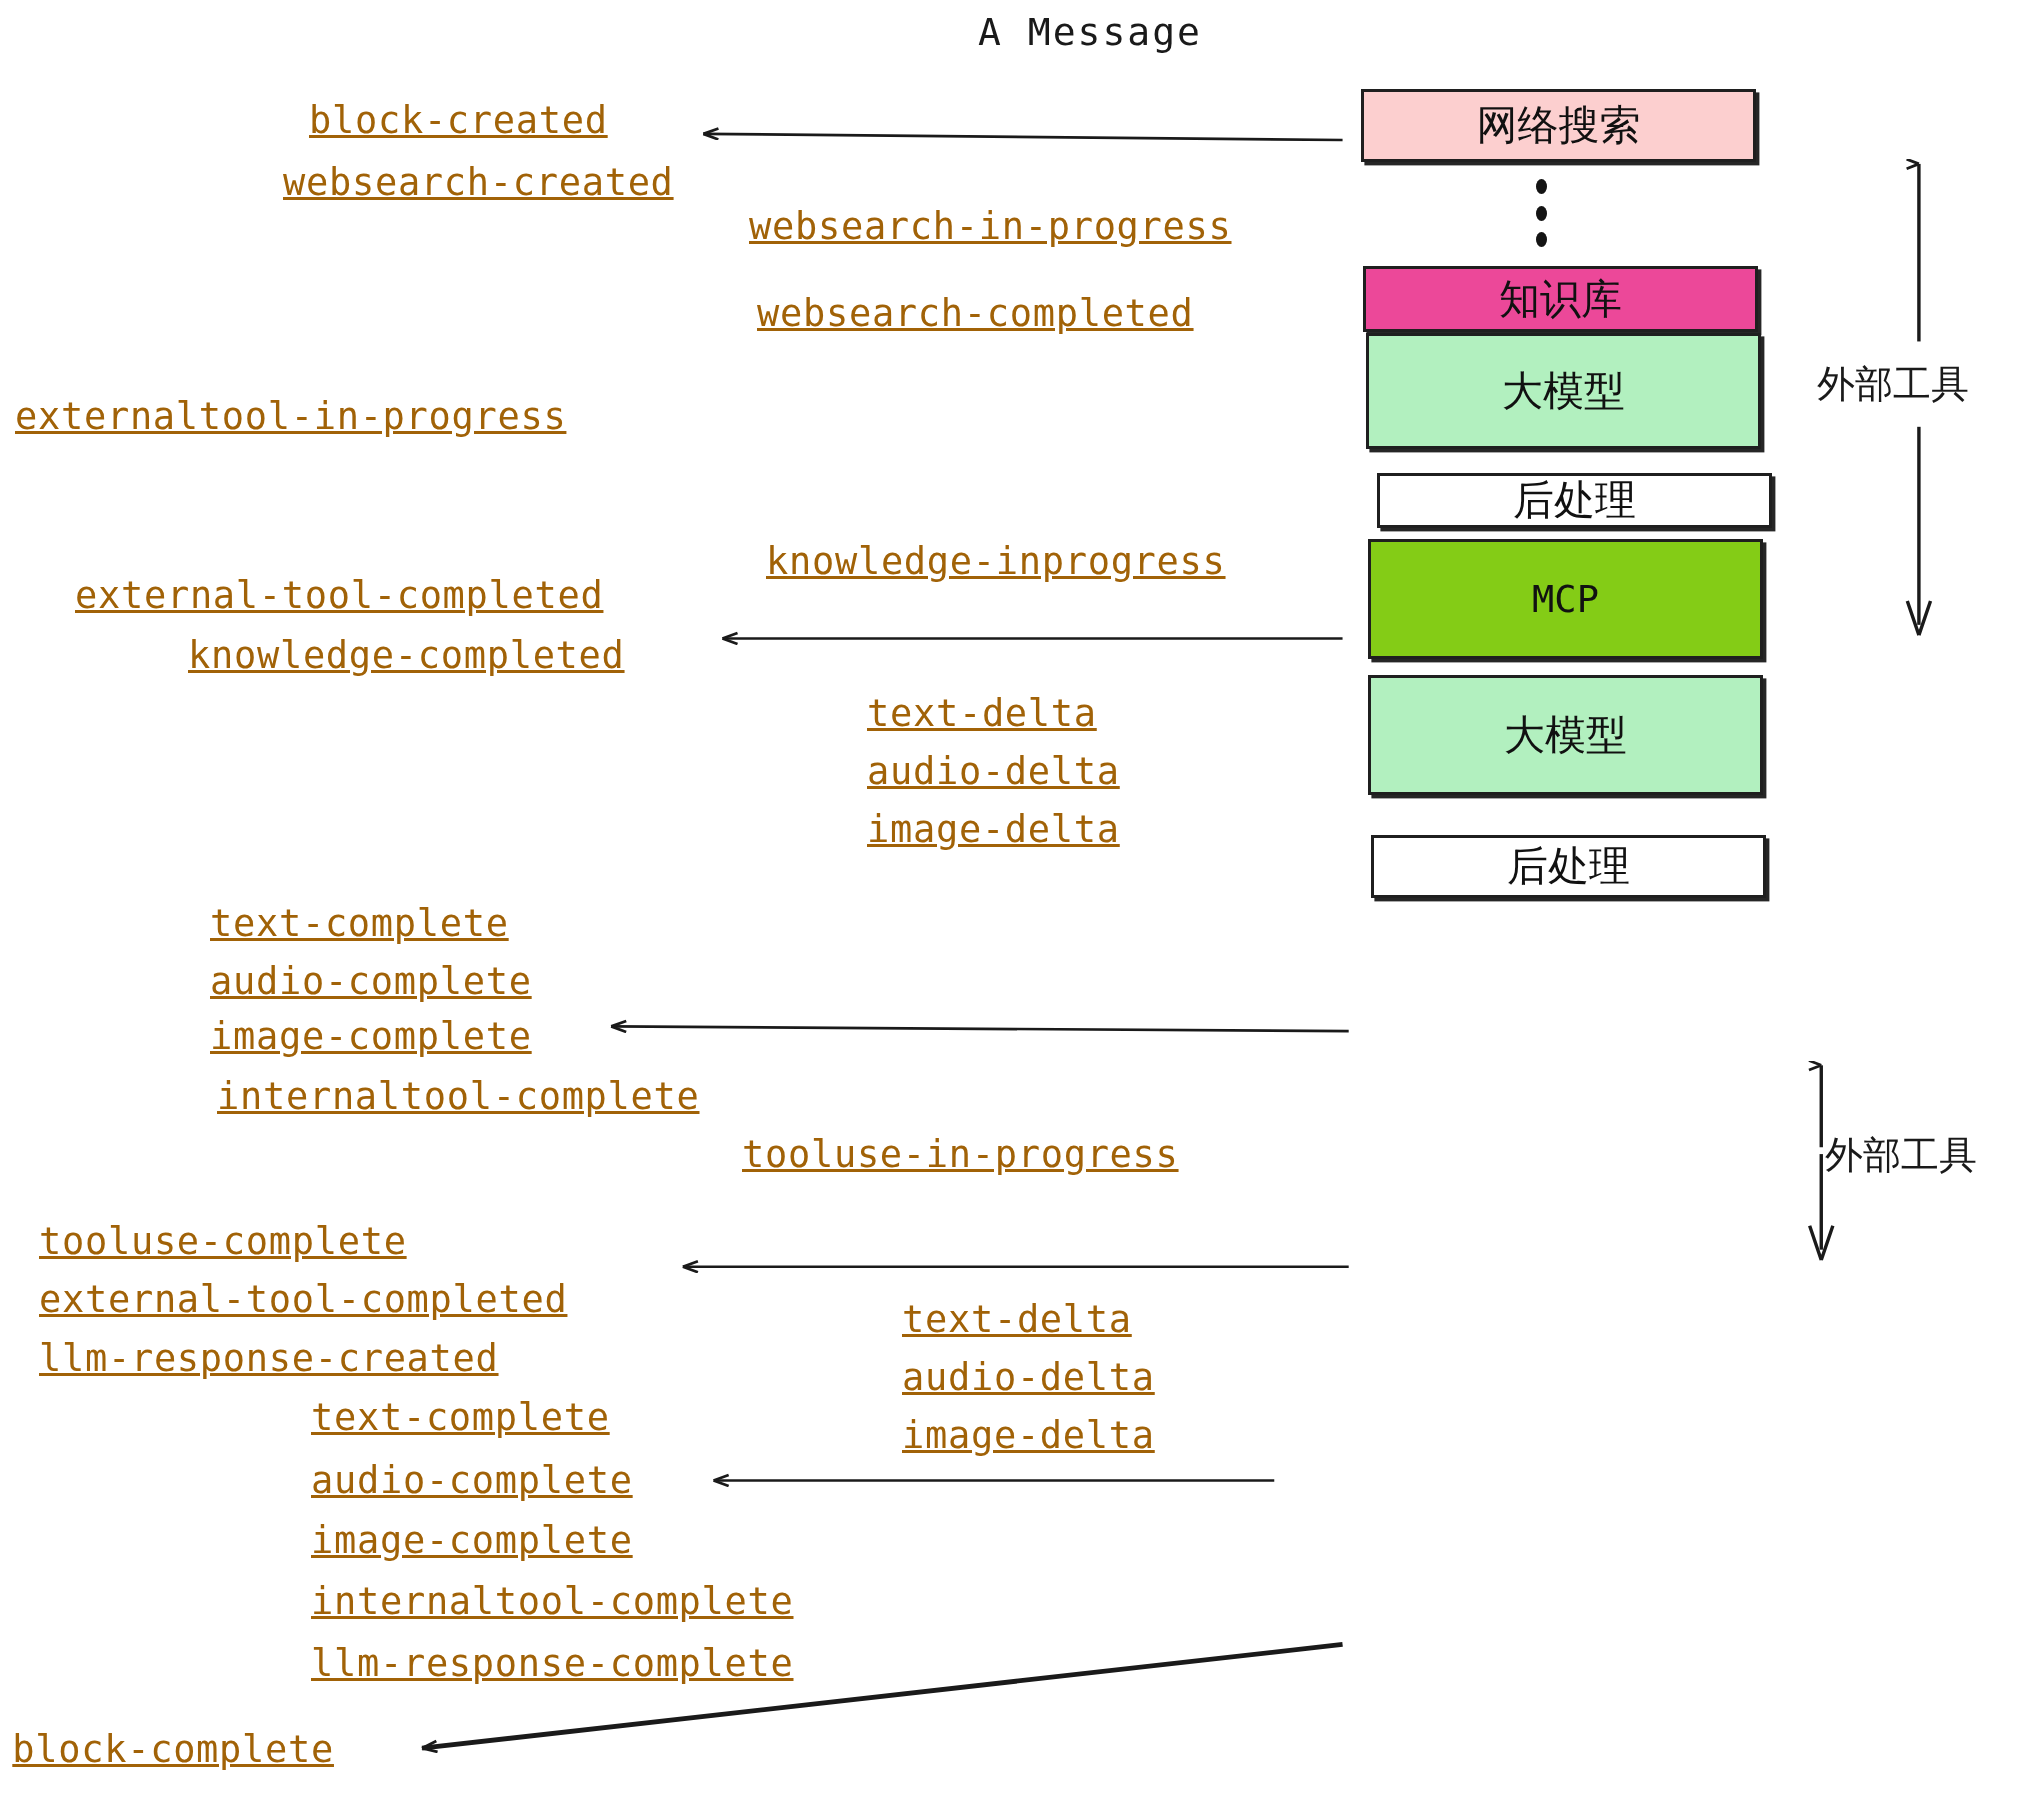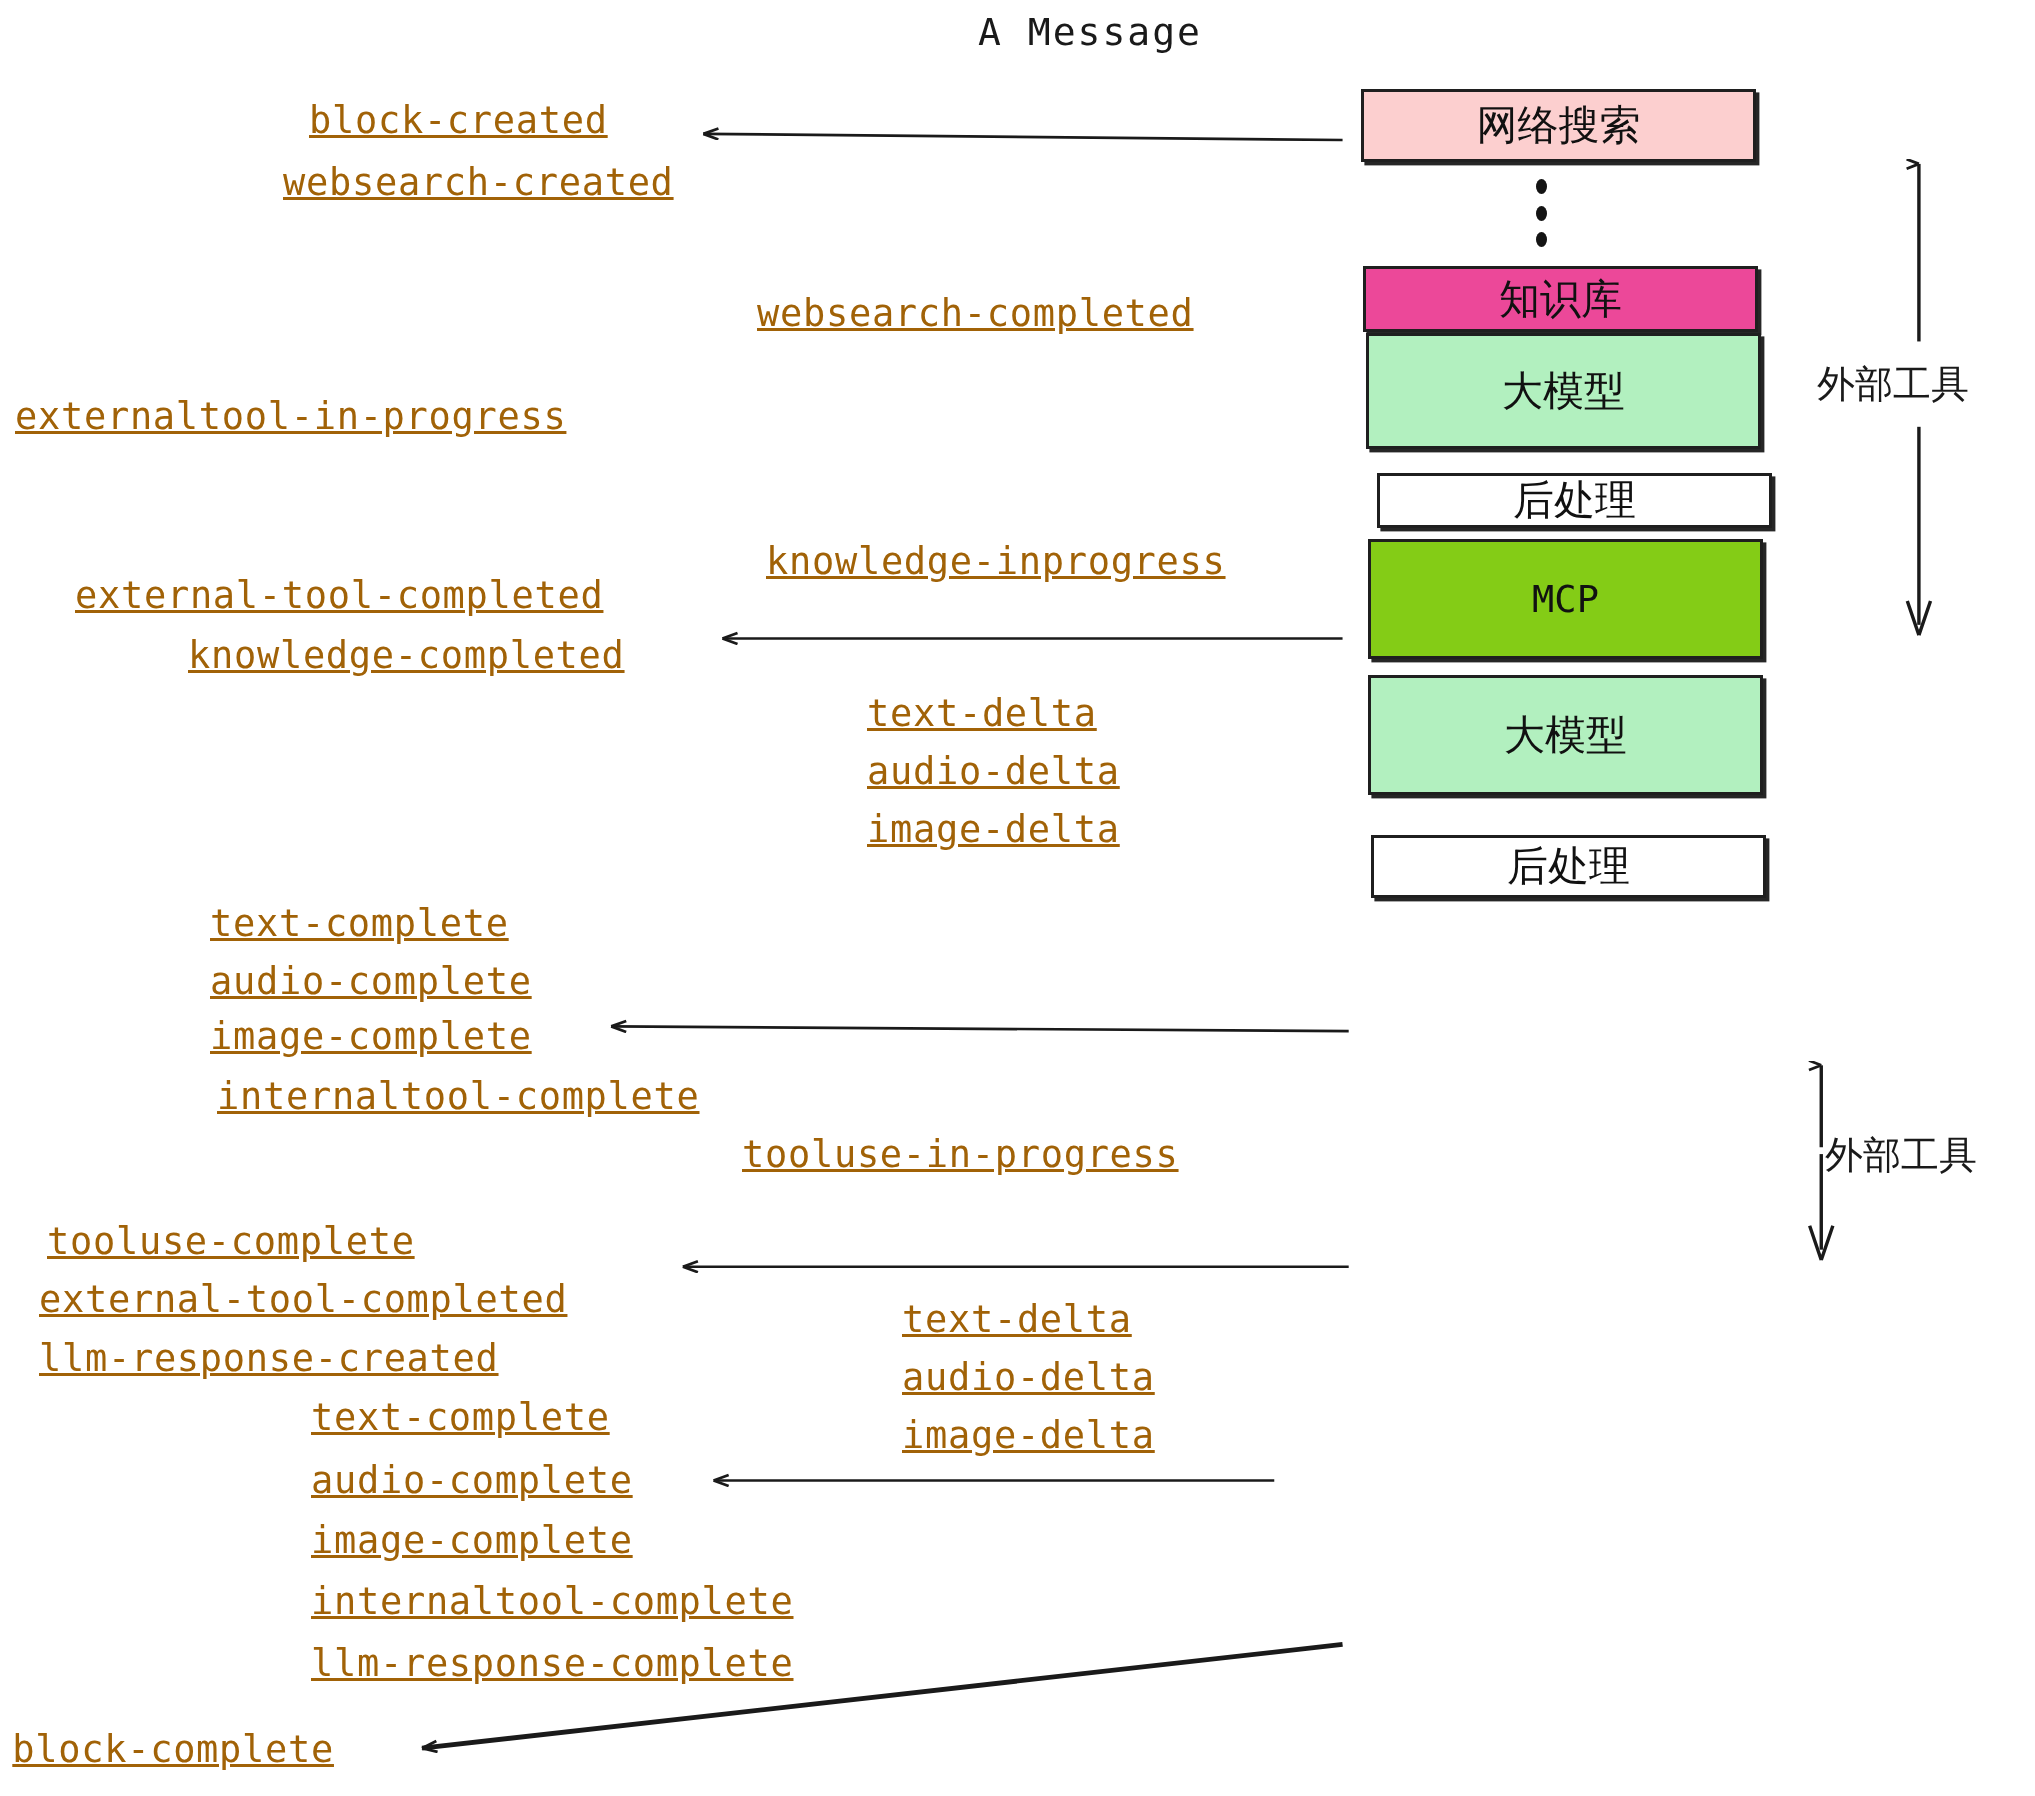--- a/index.html
+++ b/index.html
@@ -92,37 +92,38 @@
 
   <div class="box" style="left:1359px;top:835px;width:395px;height:63px;background:#ffffff;">
     <span>后处理</span>
   </div>
 
   <div class="cn" style="left:1817px;top:359px;">外部工具</div>
   <div class="cn" style="left:1825px;top:1130px;">外部工具</div>
 
   <div class="lbl" style="left:309px;top:102px;">block-created</div>
   <div class="lbl" style="left:283px;top:164px;">websearch-created</div>
+  <div class="lbl" style="left:749px;top:208px;">websearch-in-progress</div>
   <div class="lbl" style="left:757px;top:295px;">websearch-completed</div>
   <div class="lbl" style="left:15px;top:398px;">externaltool-in-progress</div>
   <div class="lbl" style="left:766px;top:543px;">knowledge-inprogress</div>
   <div class="lbl" style="left:75px;top:577px;">external-tool-completed</div>
   <div class="lbl" style="left:188px;top:637px;">knowledge-completed</div>
 
   <div class="lbl" style="left:867px;top:695px;">text-delta</div>
   <div class="lbl" style="left:867px;top:753px;">audio-delta</div>
   <div class="lbl" style="left:867px;top:811px;">image-delta</div>
 
   <div class="lbl" style="left:210px;top:905px;">text-complete</div>
   <div class="lbl" style="left:210px;top:963px;">audio-complete</div>
   <div class="lbl" style="left:210px;top:1018px;">image-complete</div>
   <div class="lbl" style="left:217px;top:1078px;">internaltool-complete</div>
   <div class="lbl" style="left:742px;top:1136px;">tooluse-in-progress</div>
 
-  <div class="lbl" style="left:39px;top:1223px;margin-left:8px;">tooluse-complete</div>
+  <div class="lbl" style="left:39px;top:1223px;">tooluse-complete</div>
   <div class="lbl" style="left:39px;top:1281px;">external-tool-completed</div>
   <div class="lbl" style="left:39px;top:1340px;">llm-response-created</div>
 
   <div class="lbl" style="left:902px;top:1301px;">text-delta</div>
   <div class="lbl" style="left:902px;top:1359px;">audio-delta</div>
   <div class="lbl" style="left:902px;top:1417px;">image-delta</div>
 
   <div class="lbl" style="left:311px;top:1399px;">text-complete</div>
   <div class="lbl" style="left:311px;top:1462px;">audio-complete</div>
   <div class="lbl" style="left:311px;top:1522px;">image-complete</div>

